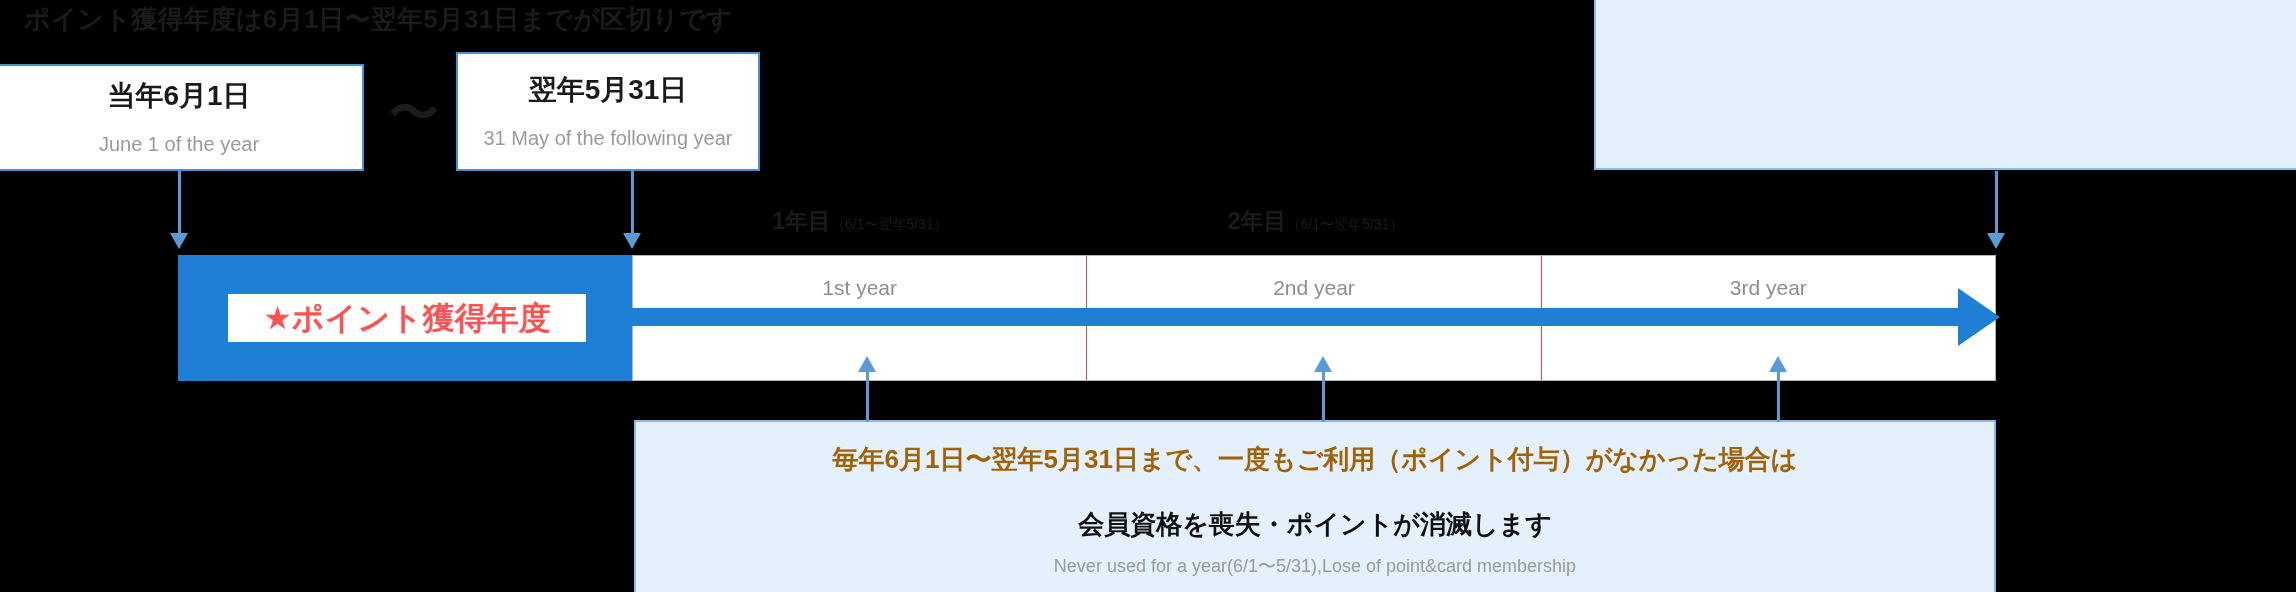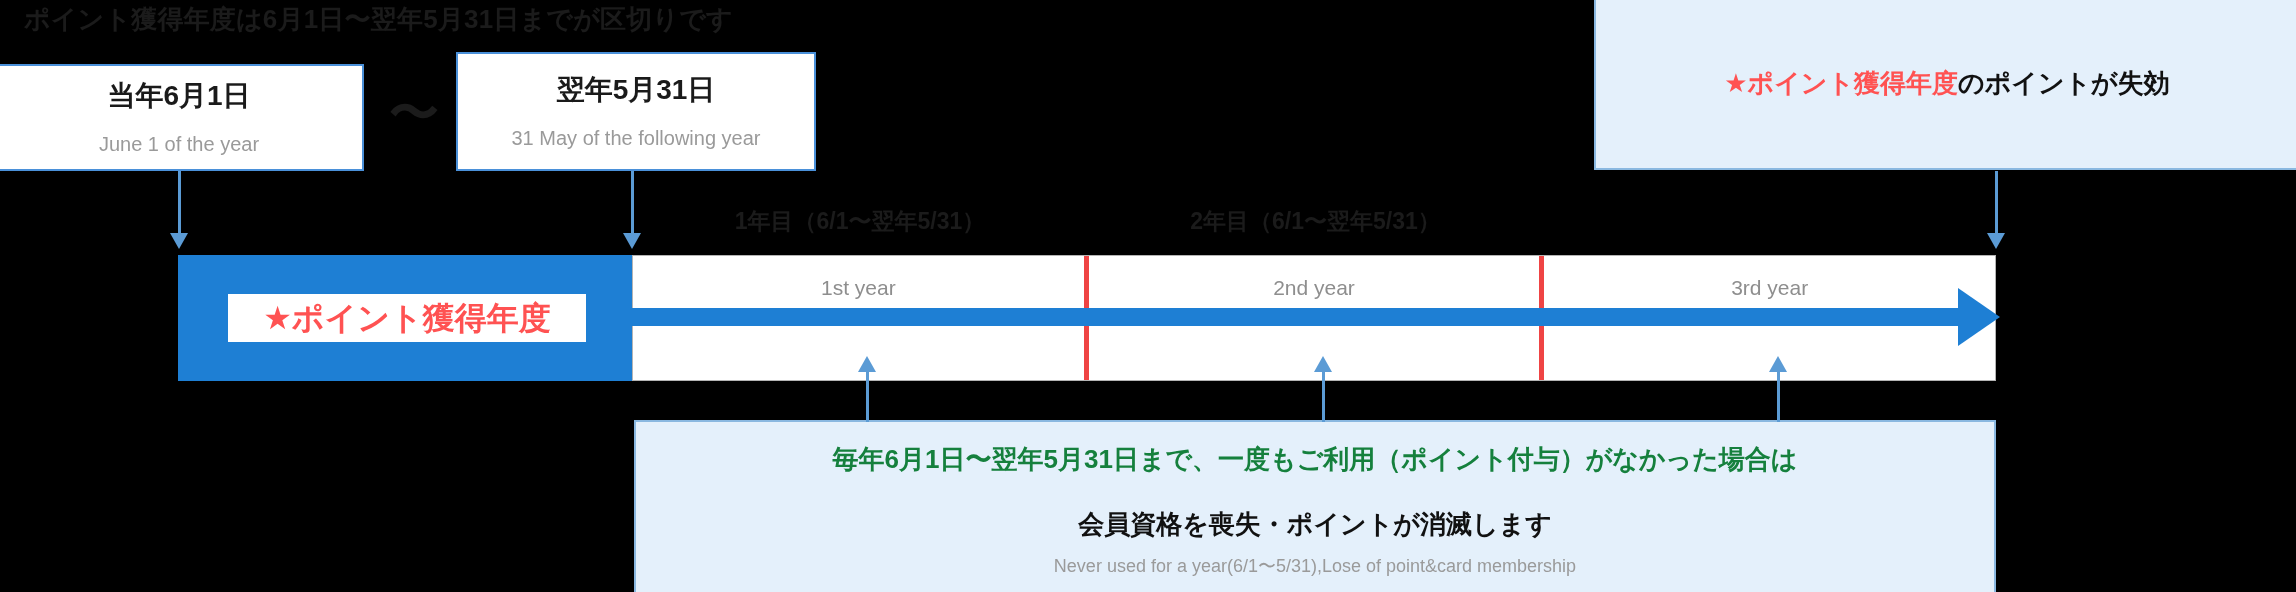--- a/index.html
+++ b/index.html
@@ -18,21 +18,21 @@
 
   
   .card{
     background:#ffffff;border:2px solid #4a90d9;box-sizing:border-box;
     display:flex;flex-direction:column;align-items:center;justify-content:center;
   }
   .card .jp{font-size:28px;font-weight:700;color:#1a1a1a;line-height:1.25;white-space:nowrap;}
   .card .en{font-size:20px;font-weight:400;color:#9a9a9a;line-height:1.35;margin-top:18px;white-space:nowrap;}
 
   #card-start{left:-4px;top:64px;width:368px;height:107px;border-left:none;}
-  #card-end{left:456px;top:52px;width:360px;height:119px;}
+  #card-end{left:456px;top:52px;width:304px;height:119px;}
 
   .tilde{
     left:378px;top:82px;width:72px;height:62px;
     color:#1b1b1b;font-size:50px;font-weight:700;line-height:62px;text-align:center;
   }
 
   
   #callout-expiry{
     left:1594px;top:-2px;width:706px;height:172px;
     background:#e4f0fb;border:2px solid #8ab8e0;box-sizing:border-box;
@@ -53,38 +53,38 @@
   .arrow-up{
     width:0;height:0;border-left:9px solid transparent;border-right:9px solid transparent;
     border-bottom:16px solid #5b9bd5;
   }
 
   
   .yearlabel{
     height:34px;line-height:34px;color:#1b1b1b;white-space:nowrap;text-align:center;
     font-size:23px;font-weight:700;
   }
-  .yearlabel .rng{font-size:23px;font-weight:700;}
+  .yearlabel .rng{font-size:14px;font-weight:400;}
 
   
   #tl-acquire{
     left:178px;top:255px;width:454px;height:126px;background:#1e7fd4;
   }
   #tl-acquire .chip{
     position:absolute;left:50px;top:39px;width:358px;height:48px;background:#fff;
     display:flex;align-items:center;justify-content:center;
   }
   #tl-acquire .chip span{color:#ff5252;font-size:32px;font-weight:700;white-space:nowrap;line-height:1;}
 
   #tl-grid{
     left:632px;top:255px;width:1364px;height:126px;background:#fff;
     border:1px solid #b4b4b4;box-sizing:border-box;display:flex;
   }
   .tl-cell{
-    flex:1 1 0;position:relative;border-right:5px solid #ef4444;box-sizing:border-box;
+    flex:1 1 0;position:relative;border-right:1px solid #ef4444;box-sizing:border-box;
     display:flex;align-items:flex-start;justify-content:center;
   }
   .tl-cell:last-child{border-right:none;text-align:right;}
   .tl-cell .en{
     margin-top:20px;font-size:21px;color:#8e8e8e;font-weight:400;white-space:nowrap;
   }
 
   
   #tl-arrow-line{left:632px;top:308px;height:18px;width:1340px;background:#1e7fd4;}
   #tl-arrow-head{
@@ -92,21 +92,21 @@
     border-top:29px solid transparent;border-bottom:29px solid transparent;
     border-left:42px solid #1e7fd4;
   }
 
   
   #callout-lapse{
     left:634px;top:420px;width:1362px;height:178px;
     background:#e4f0fb;border:2px solid #8ab8e0;box-sizing:border-box;
     display:flex;flex-direction:column;align-items:center;justify-content:center;text-align:center;
   }
-  #callout-lapse .l1{font-size:26px;font-weight:700;color:#15803d;line-height:1.5;white-space:nowrap;}
+  #callout-lapse .l1{font-size:26px;font-weight:700;color:#a16207;line-height:1.5;white-space:nowrap;}
   #callout-lapse .l2{font-size:26px;font-weight:700;color:#111;line-height:1.7;white-space:nowrap;margin-top:23px;}
   #callout-lapse .en{font-size:18px;color:#9a9a9a;font-weight:400;margin-top:8px;white-space:nowrap;}
 </style>
 </head>
 <body>
 
 <div id="stage">
 
   <div class="abs headline">ポイント獲得年度は6月1日〜翌年5月31日までが区切りです</div>
 
@@ -122,21 +122,20 @@
     <div class="en">31 May of the following year</div>
   </div>
 
   <div class="abs vline" style="left:178px;top:171px;height:62px;"></div>
   <div class="abs arrow-down" style="left:170px;top:233px;"></div>
 
   <div class="abs vline" style="left:631px;top:171px;height:62px;"></div>
   <div class="abs arrow-down" style="left:623px;top:233px;"></div>
 
   <div class="abs" id="callout-expiry">
-    <div class="l2"><span class="hl">★ポイント獲得年度</span><span>のポイントが失効</span></div>
   </div>
 
   <div class="abs vline" style="left:1995px;top:171px;height:62px;"></div>
   <div class="abs arrow-down" style="left:1987px;top:233px;"></div>
 
   <div class="abs yearlabel" style="left:632px;top:204px;width:456px;">
     <span>1年目</span><span class="rng">（6/1〜翌年5/31）</span>
   </div>
   <div class="abs yearlabel" style="left:1088px;top:204px;width:455px;">
     <span>2年目</span><span class="rng">（6/1〜翌年5/31）</span>

